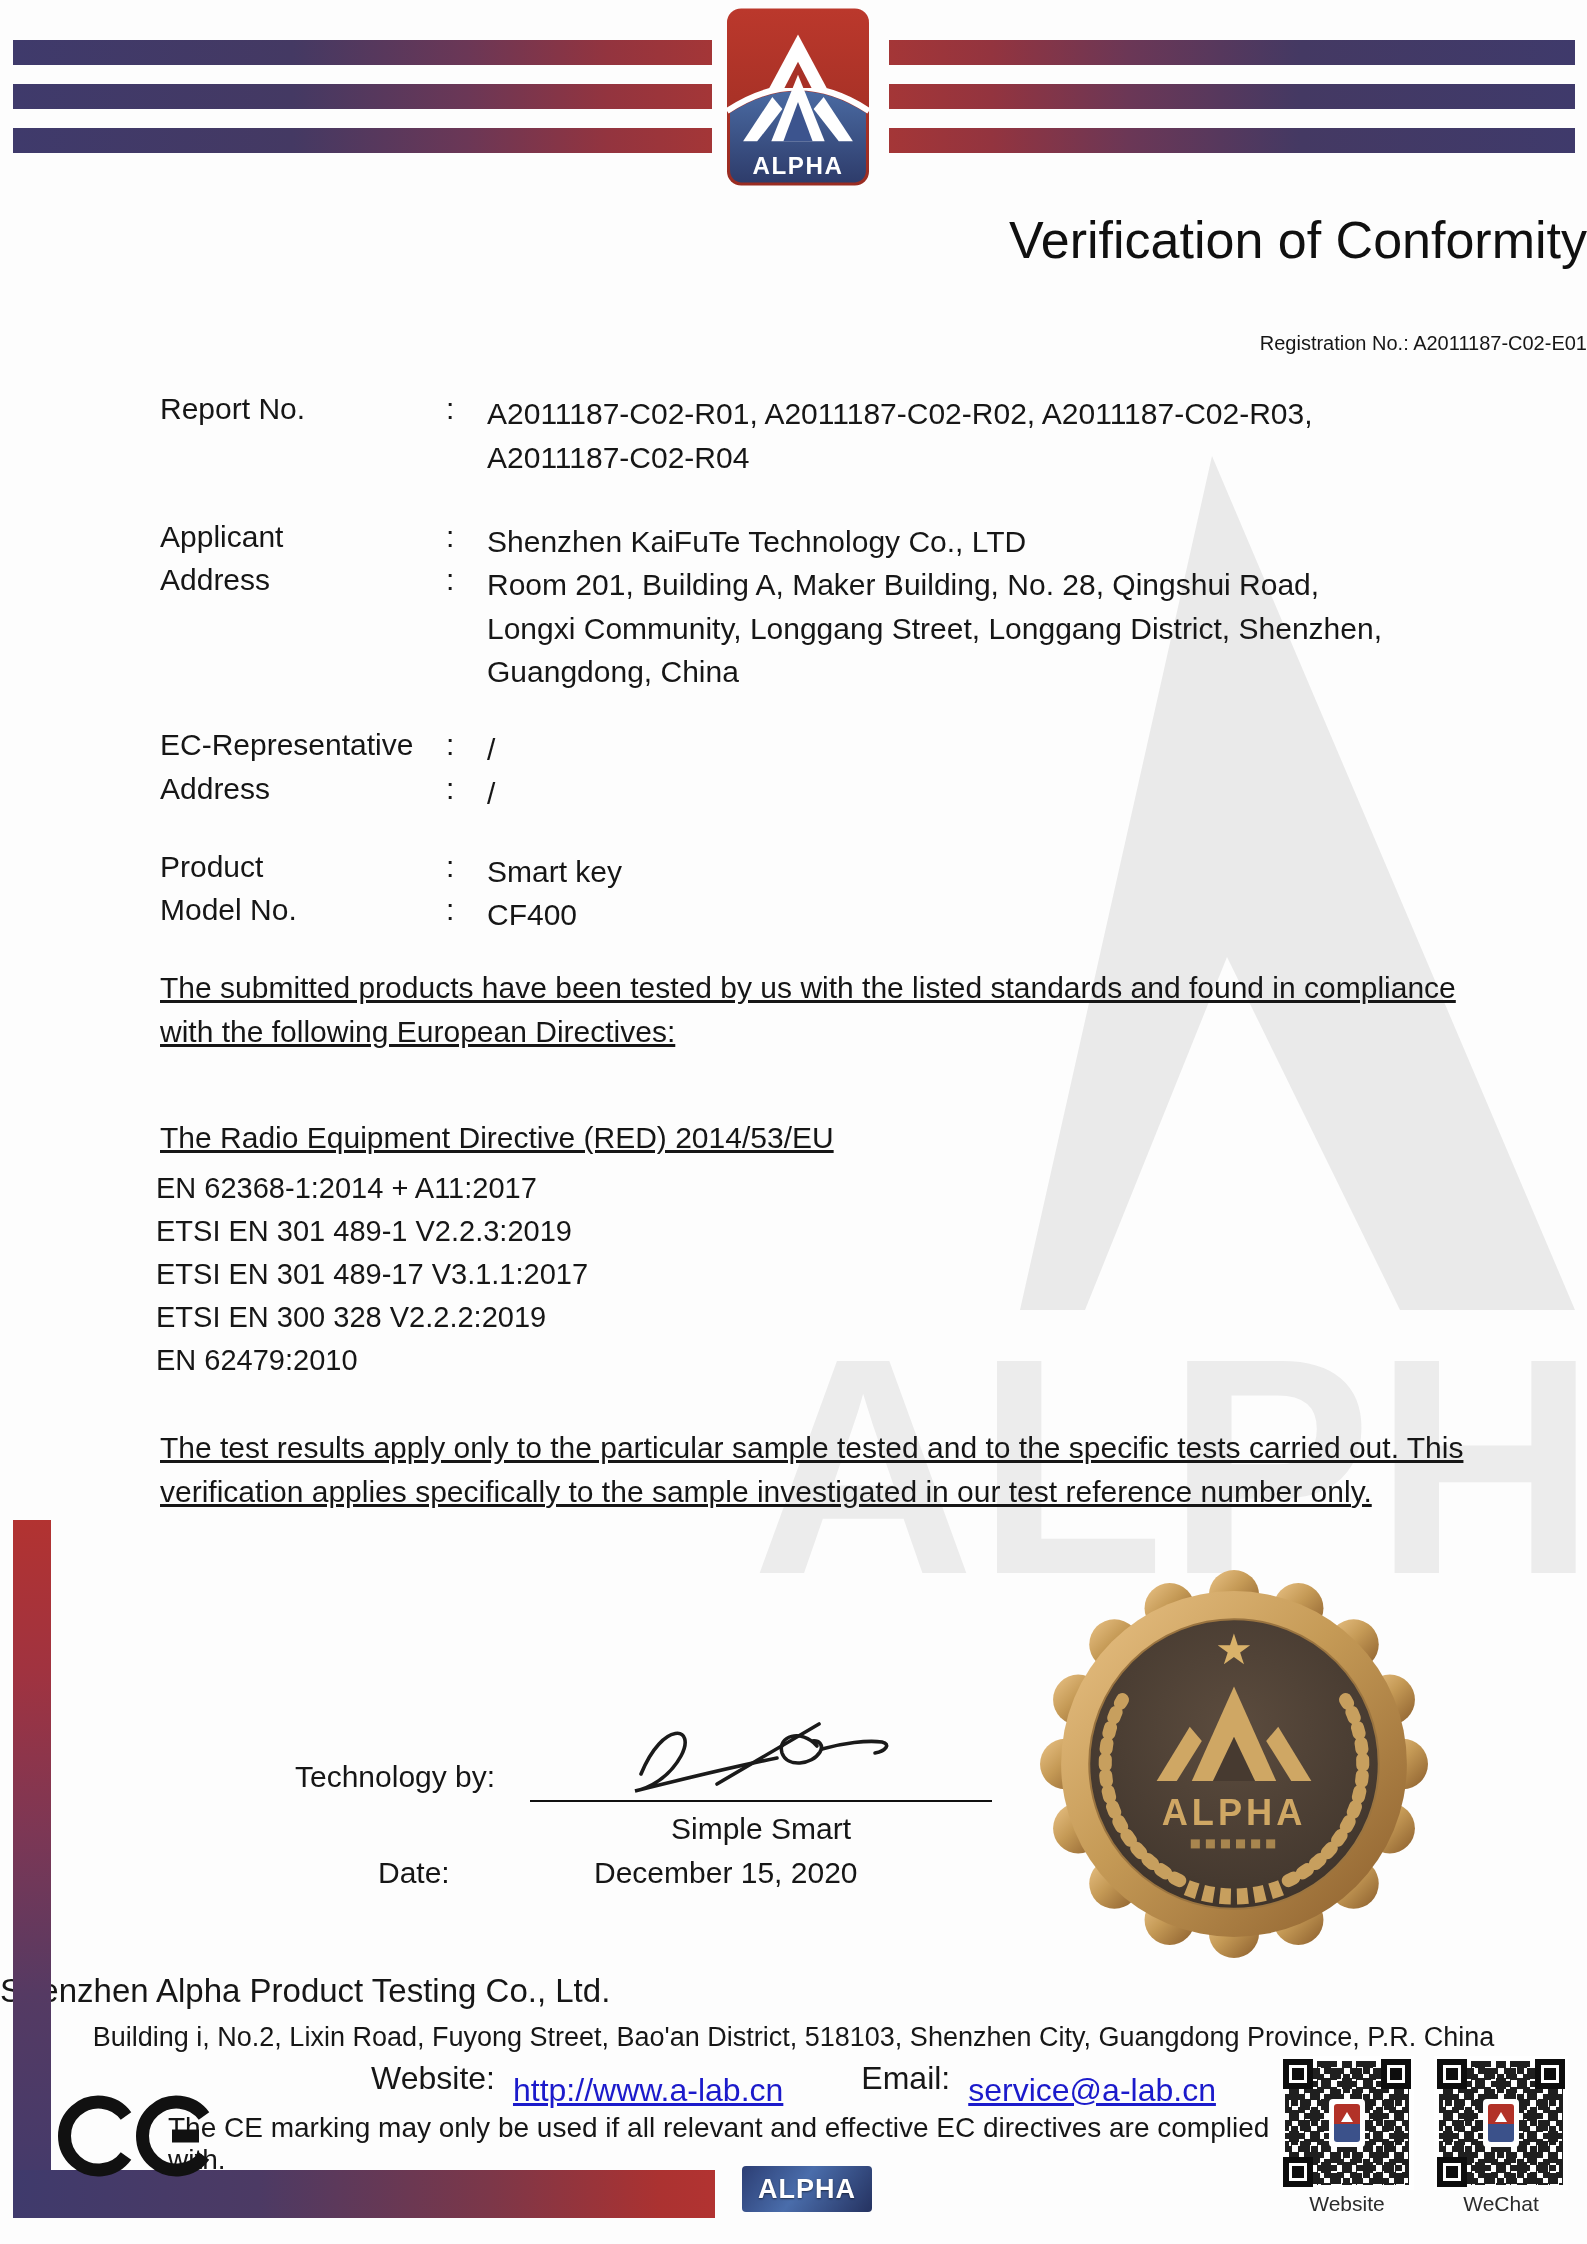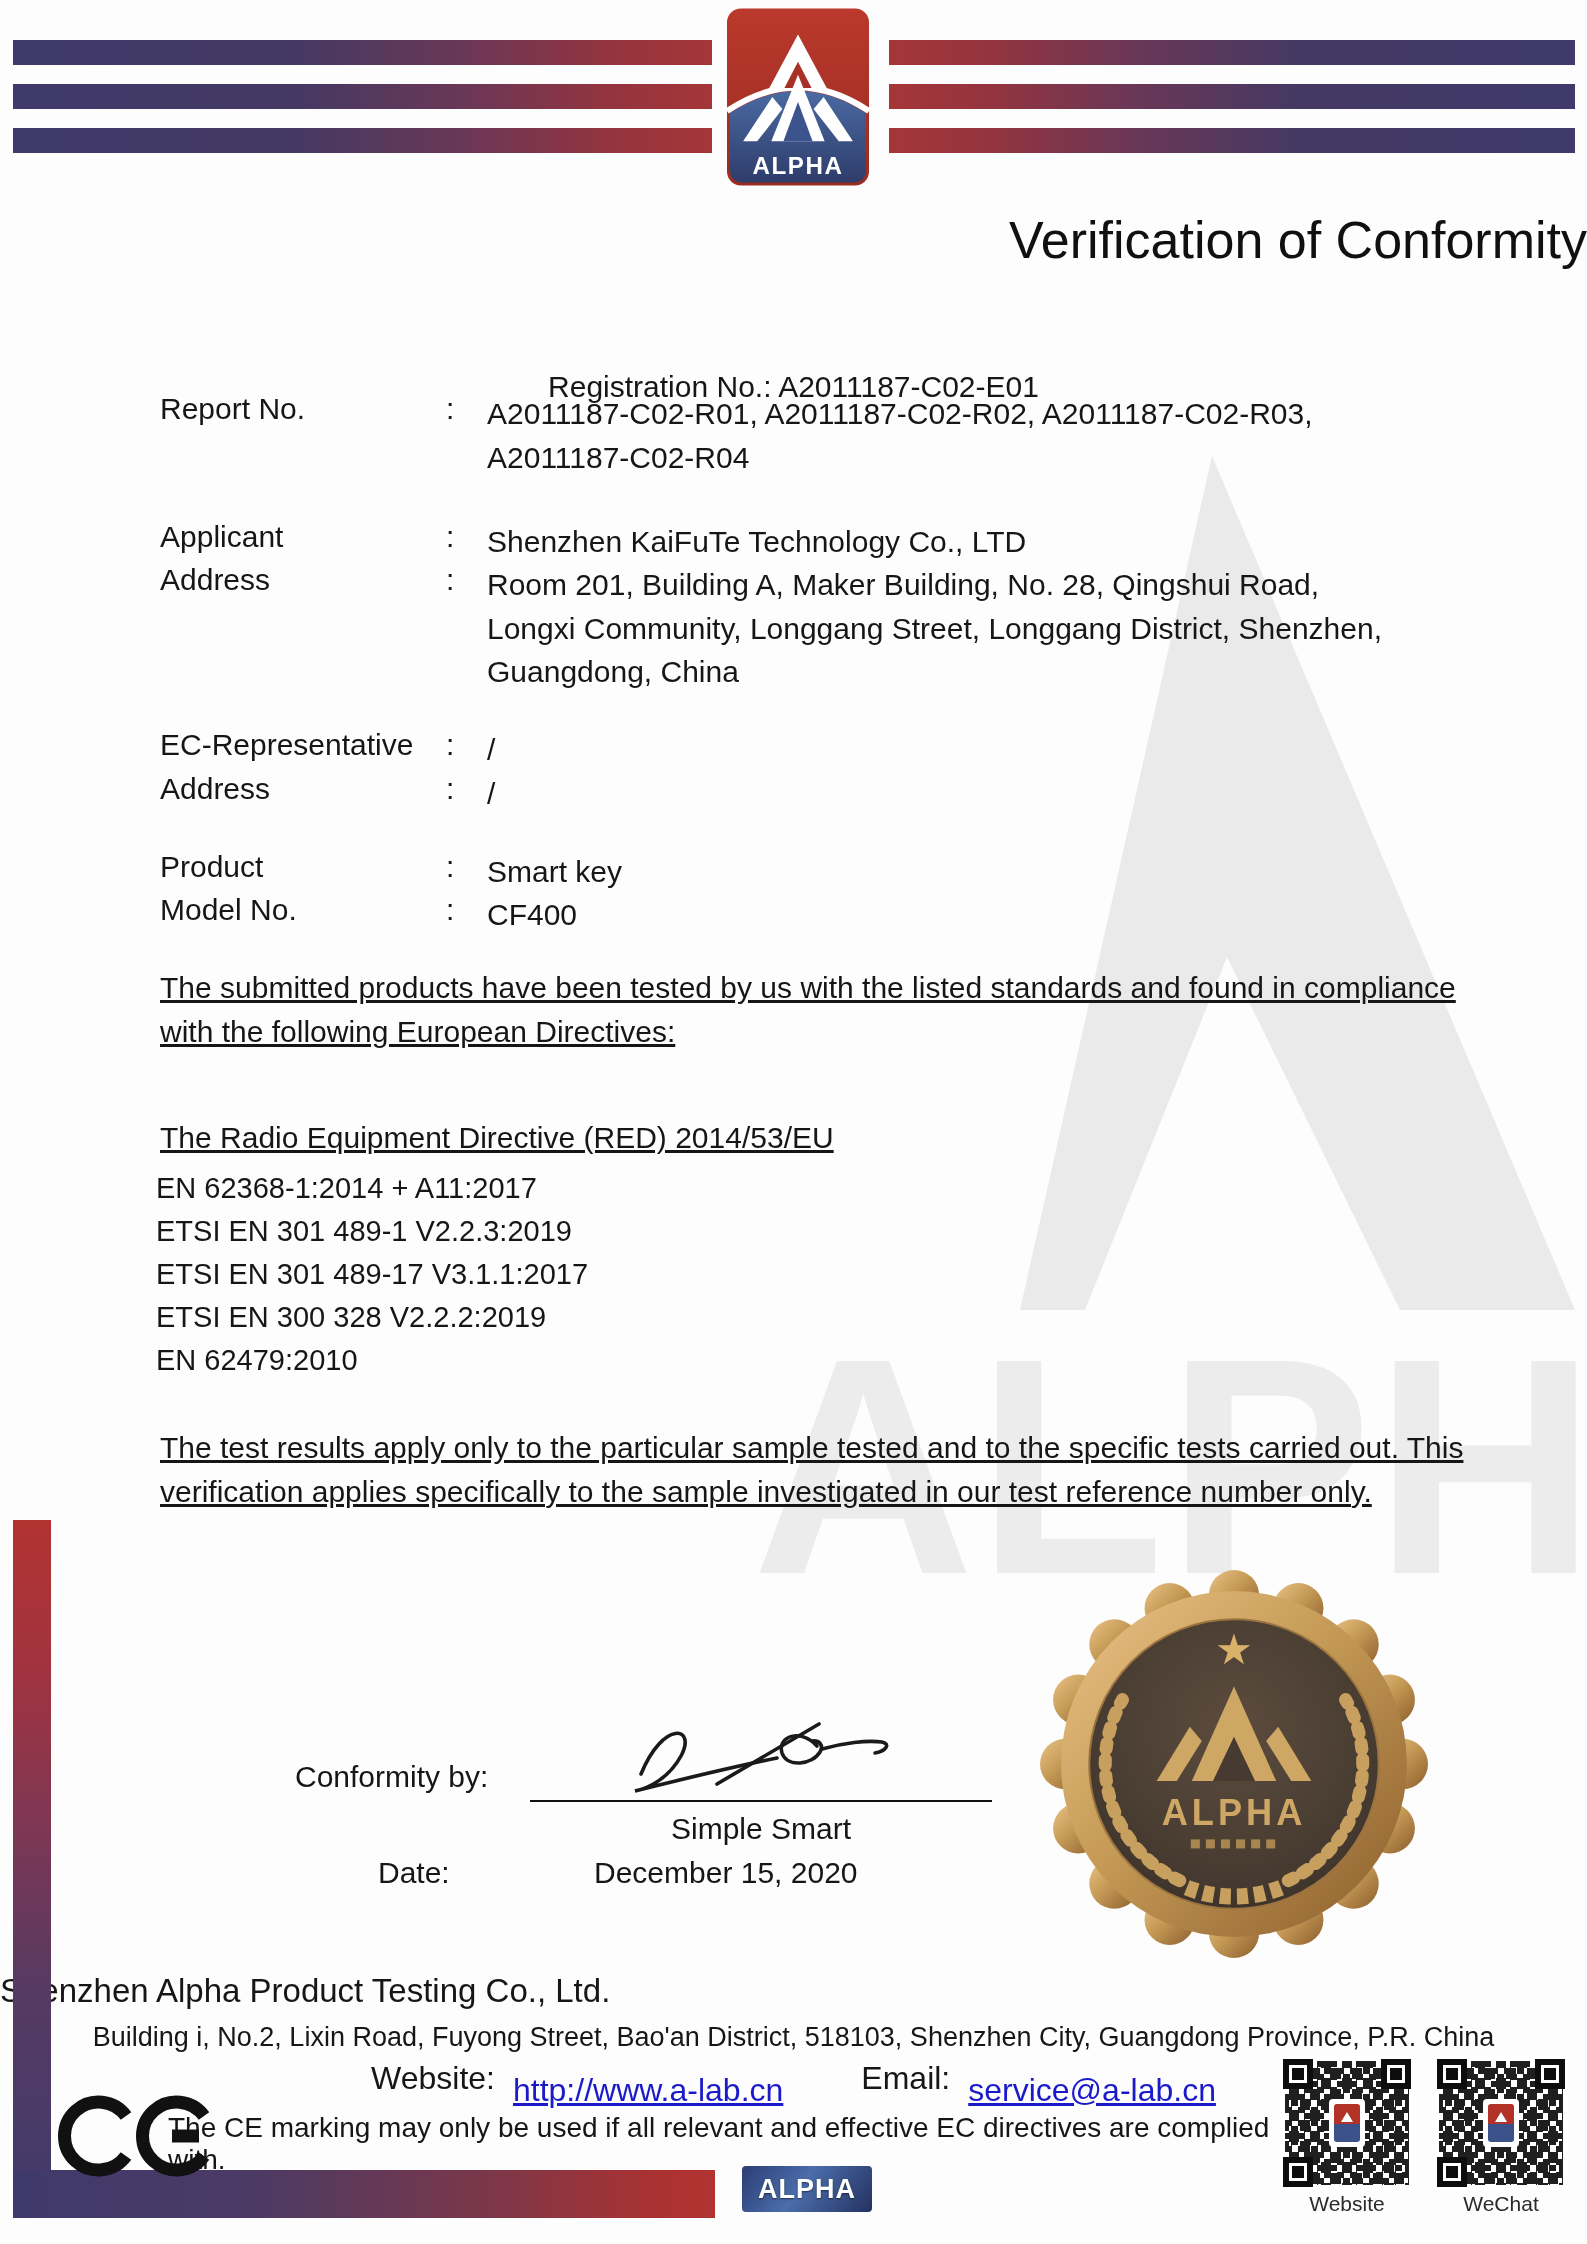--- a/index.html
+++ b/index.html
@@ -9,21 +9,21 @@
 
   
   .stripe{position:absolute;height:25px;}
   .stripe.l{left:13px;width:699px;background:linear-gradient(90deg,#3f3a6b 0%,#46386１ 0%,#443963 40%,#6b3756 65%,#93343f 85%,#a43637 100%);}
   .stripe.l{background:linear-gradient(90deg,#3f3a6b 0%,#443963 40%,#6b3756 65%,#93343f 85%,#a43637 100%);}
   .stripe.r{left:889px;width:686px;background:linear-gradient(270deg,#3f3a6b 0%,#443963 40%,#6b3756 65%,#93343f 85%,#a43637 100%);}
   .logo-box{left:727px;top:8px;width:142px;height:178px;}
 
   
   .title{left:0;top:210px;width:100%;text-align:right;font-size:52px;letter-spacing:0px;color:#101010;}
-  .regline{left:0;top:370px;width:100%;text-align:center;font-size:30px;}
+  .regline{left:0;top:332px;width:100%;text-align:right;font-size:20px;}
   .frow{position:absolute;left:0;width:100%;font-size:30px;}
   .flabel{position:absolute;left:160px;white-space:nowrap;}
   .fcolon{position:absolute;left:446px;}
   .fvalue{position:absolute;left:487px;white-space:pre-line;line-height:1.45;}
   .para{position:absolute;left:160px;font-size:30px;line-height:1.45;white-space:pre-line;text-decoration:underline;}
   .std{position:absolute;left:156px;font-size:29px;white-space:nowrap;}
 
   
   .cert-label{left:295px;top:1760px;font-size:30px;}
   .sig-line{left:530px;top:1800px;width:462px;height:2px;background:#111;}
@@ -161,21 +161,21 @@
 with the following European Directives:</div>
 <div class="para" style="top:1116px">The Radio Equipment Directive (RED) 2014/53/EU</div>
 <div class="std" style="top:1172px">EN 62368-1:2014 + A11:2017</div>
 <div class="std" style="top:1215px">ETSI EN 301 489-1 V2.2.3:2019</div>
 <div class="std" style="top:1258px">ETSI EN 301 489-17 V3.1.1:2017</div>
 <div class="std" style="top:1301px">ETSI EN 300 328 V2.2.2:2019</div>
 <div class="std" style="top:1344px">EN 62479:2010</div>
 <div class="para" style="top:1426px">The test results apply only to the particular sample tested and to the specific tests carried out. This
 verification applies specifically to the sample investigated in our test reference number only.</div>
 
-<div class="abs cert-label">Conformity by:</div>
+<div class="abs cert-label">Technology by:</div>
 <svg class="abs" style="left:605px;top:1688px;z-index:1" width="300" height="112" viewBox="0 0 300 112">
   <g stroke="#1a1a1a" stroke-width="3.6" fill="none" stroke-linecap="round">
     <path d="M36,86 C58,32 92,38 76,68 C64,90 44,100 30,103 C62,95 122,80 172,70"></path>
     <path d="M112,96 L214,36"></path>
     <path d="M212,58 C196,40 172,48 177,65 C182,80 207,77 215,64 C219,57 214,52 207,53"></path>
     <path d="M217,61 C238,55 262,52 277,54 C286,56 281,63 270,65"></path>
   </g>
 </svg>
 <div class="abs sig-line"></div>
 <div class="abs sig-name">Simple Smart</div>

